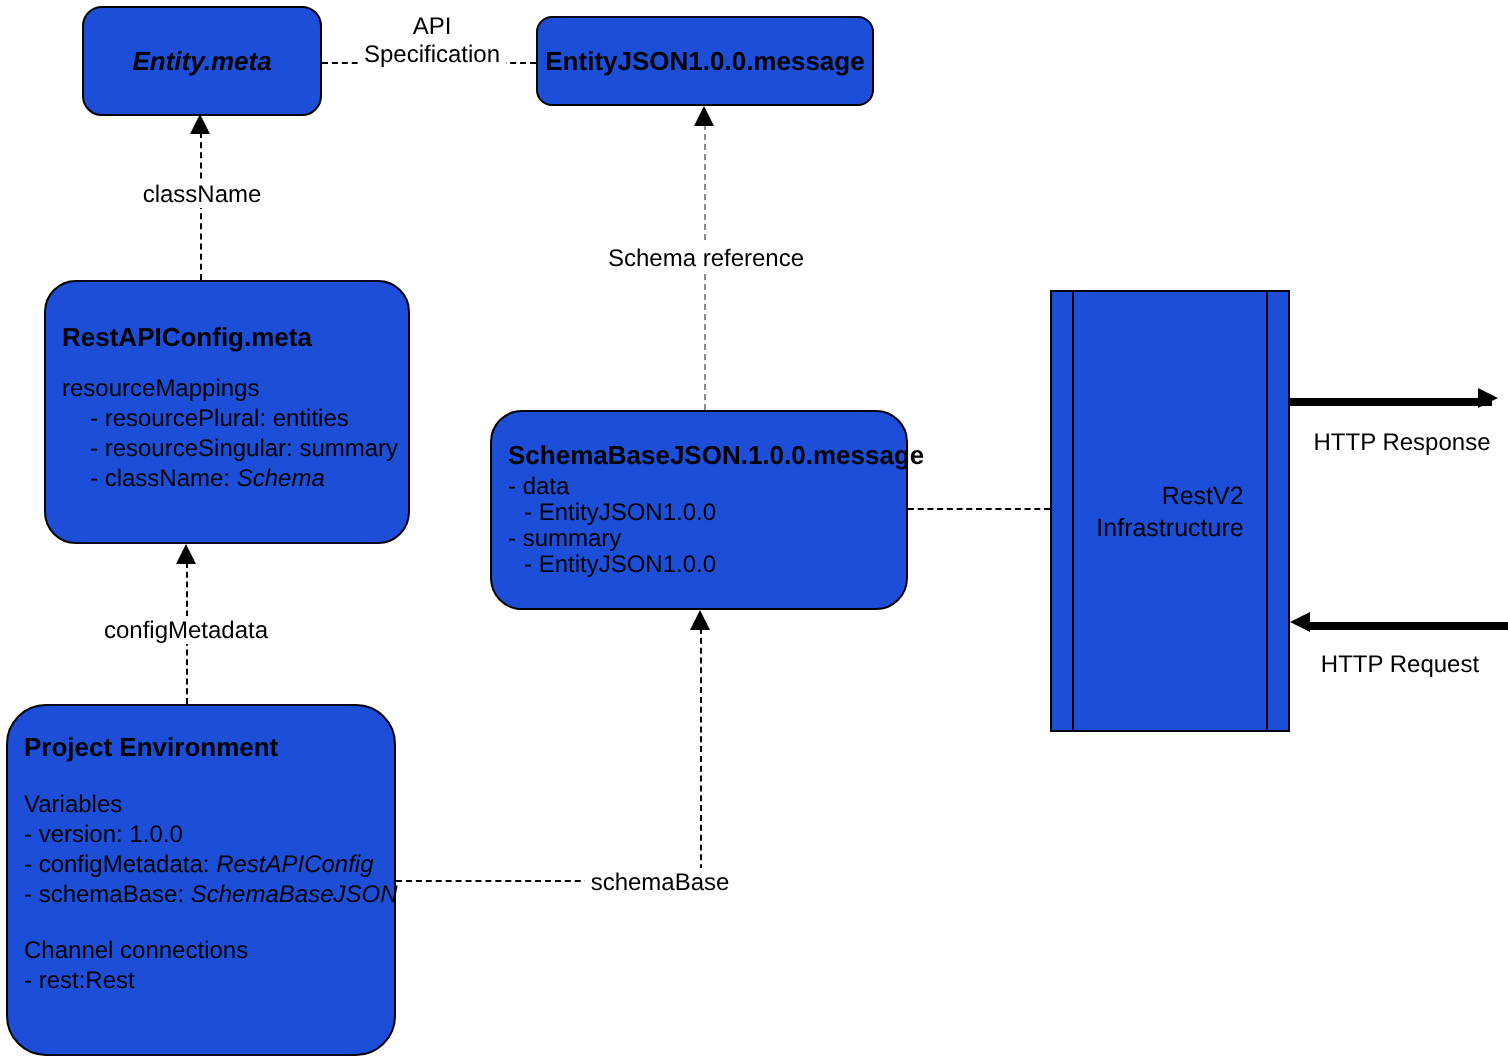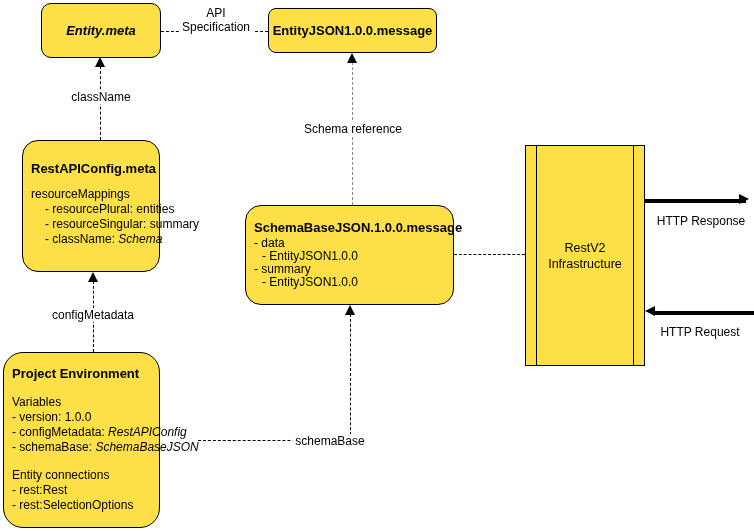--- a/index.html
+++ b/index.html
@@ -1,44 +1,44 @@
 <!DOCTYPE html>
 <html><head>
 <meta charset="utf-8">
 <style>
   html,body{margin:0;padding:0;background:#ffffff;}
   .canvas{
     position:relative;width:754px;height:531px;background:#ffffff;
     font-family:"Liberation Sans",sans-serif;color:#000000;overflow:hidden;
   }
   
-  .node{position:absolute;background:#fde047;border:1.5px solid #000;box-sizing:border-box;}
+  .node{position:absolute;background:#1d4ed8;border:1.5px solid #000;box-sizing:border-box;}
   .center-node{display:flex;align-items:center;justify-content:center;text-align:center;}
   .node-title{font-weight:700;font-size:13px;white-space:nowrap;}
   .italic{font-style:italic;}
   .body-text{font-size:12px;line-height:15px;white-space:nowrap;}
   .tight{line-height:13px;}
   .ind{padding-left:14px;}
   .ind2{padding-left:8px;}
   .gap{height:13px;}
 
   #n-entity-meta{left:41px;top:3px;width:120px;height:55px;border-radius:10px;}
   #n-entity-json{left:268px;top:8px;width:169px;height:45px;border-radius:8px;text-align:right;}
-  #n-config{left:22px;top:140px;width:138px;height:132px;border-radius:16px;padding:20px 8px 0 8px;}
+  #n-config{left:22px;top:140px;width:183px;height:132px;border-radius:16px;padding:20px 8px 0 8px;}
   #n-config .node-title{margin-bottom:11px;}
   #n-schema{left:245px;top:205px;width:209px;height:100px;border-radius:16px;padding:14px 8px 0 8px;}
   #n-schema .node-title{margin-bottom:2px;}
-  #n-project{left:3px;top:352px;width:157px;height:176px;border-radius:20px;padding:13px 8px 0 8px;}
+  #n-project{left:3px;top:352px;width:195px;height:176px;border-radius:20px;padding:13px 8px 0 8px;}
   #n-project .node-title{margin-bottom:14px;}
   #n-restv2{left:525px;top:145px;width:120px;height:221px;}
   #n-restv2 .inner-line{position:absolute;top:0;bottom:0;width:0;border-left:1.5px solid #000;}
   #n-restv2 .iv1{left:10px;}
   #n-restv2 .iv2{right:10px;}
   #n-restv2 .label-wrap{position:absolute;inset:0;display:flex;align-items:center;justify-content:center;text-align:center;}
-  #n-restv2 .rt{font-size:12.5px;line-height:16px;}
+  #n-restv2 .rt{font-size:12.5px;line-height:16px;text-align:right;}
 
   
   .vline{position:absolute;width:0;border-left:1.5px dashed #000;}
   .hline{position:absolute;height:0;border-top:1.5px dashed #000;}
   .solid{border-style:solid;}
   .gray{border-color:#8c8c8c;}
   .arr{position:absolute;width:0;height:0;}
   .arr-up{border-left:5px solid transparent;border-right:5px solid transparent;border-bottom:10px solid #000;}
   .arr-right{border-top:5px solid transparent;border-bottom:5px solid transparent;border-left:10px solid #000;}
   .arr-left{border-top:5px solid transparent;border-bottom:5px solid transparent;border-right:10px solid #000;}
@@ -106,23 +106,22 @@
     <div class="body-text tight ind2">- EntityJSON1.0.0</div>
   </div>
 
   <div class="node" id="n-project">
     <div class="node-title">Project Environment</div>
     <div class="body-text">Variables</div>
     <div class="body-text">- version: 1.0.0</div>
     <div class="body-text"><span>- configMetadata: </span><span class="italic">RestAPIConfig</span></div>
     <div class="body-text"><span>- schemaBase: </span><span class="italic">SchemaBaseJSON</span></div>
     <div class="gap"></div>
-    <div class="body-text">Entity connections</div>
+    <div class="body-text">Channel connections</div>
     <div class="body-text">- rest:Rest</div>
-    <div class="body-text">- rest:SelectionOptions</div>
   </div>
 
   <div class="node" id="n-restv2">
     <div class="inner-line iv1"></div>
     <div class="inner-line iv2"></div>
     <div class="label-wrap">
       <div>
         <div class="rt">RestV2</div>
         <div class="rt">Infrastructure</div>
       </div>

